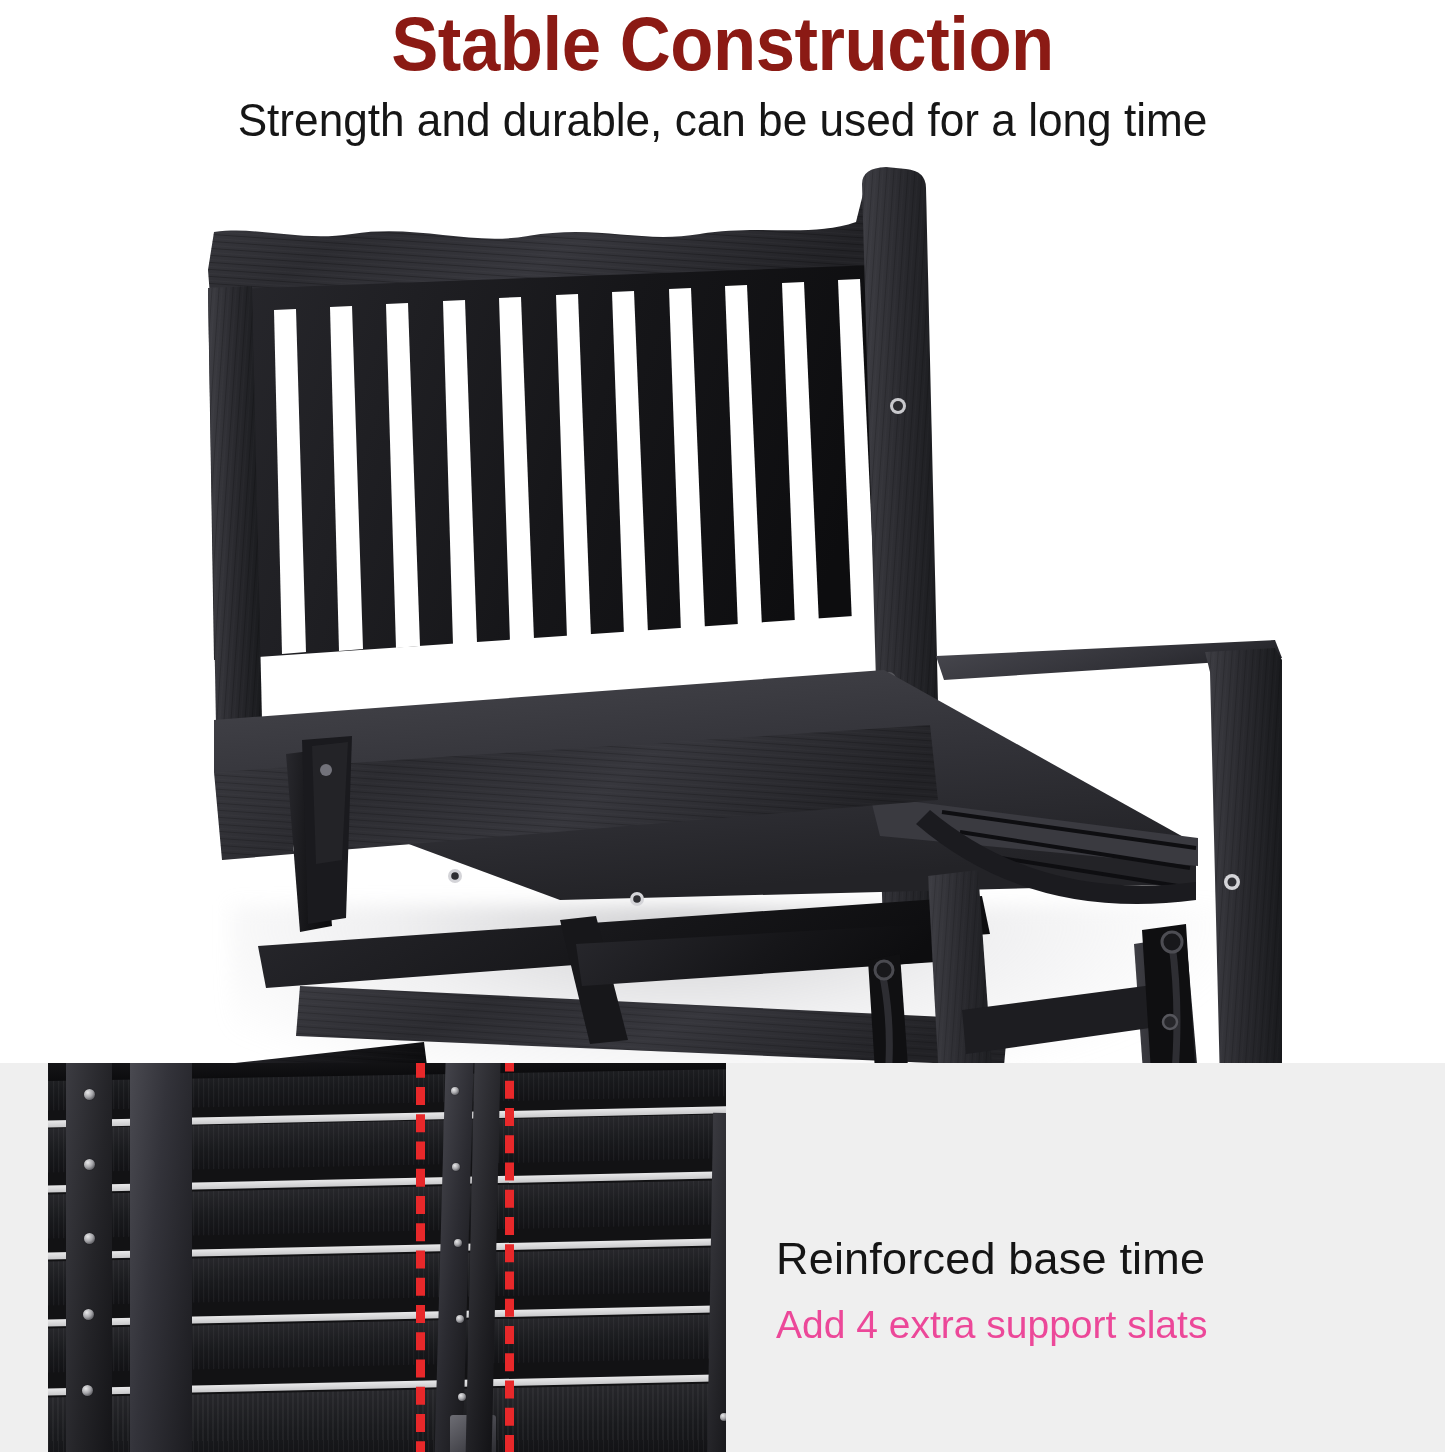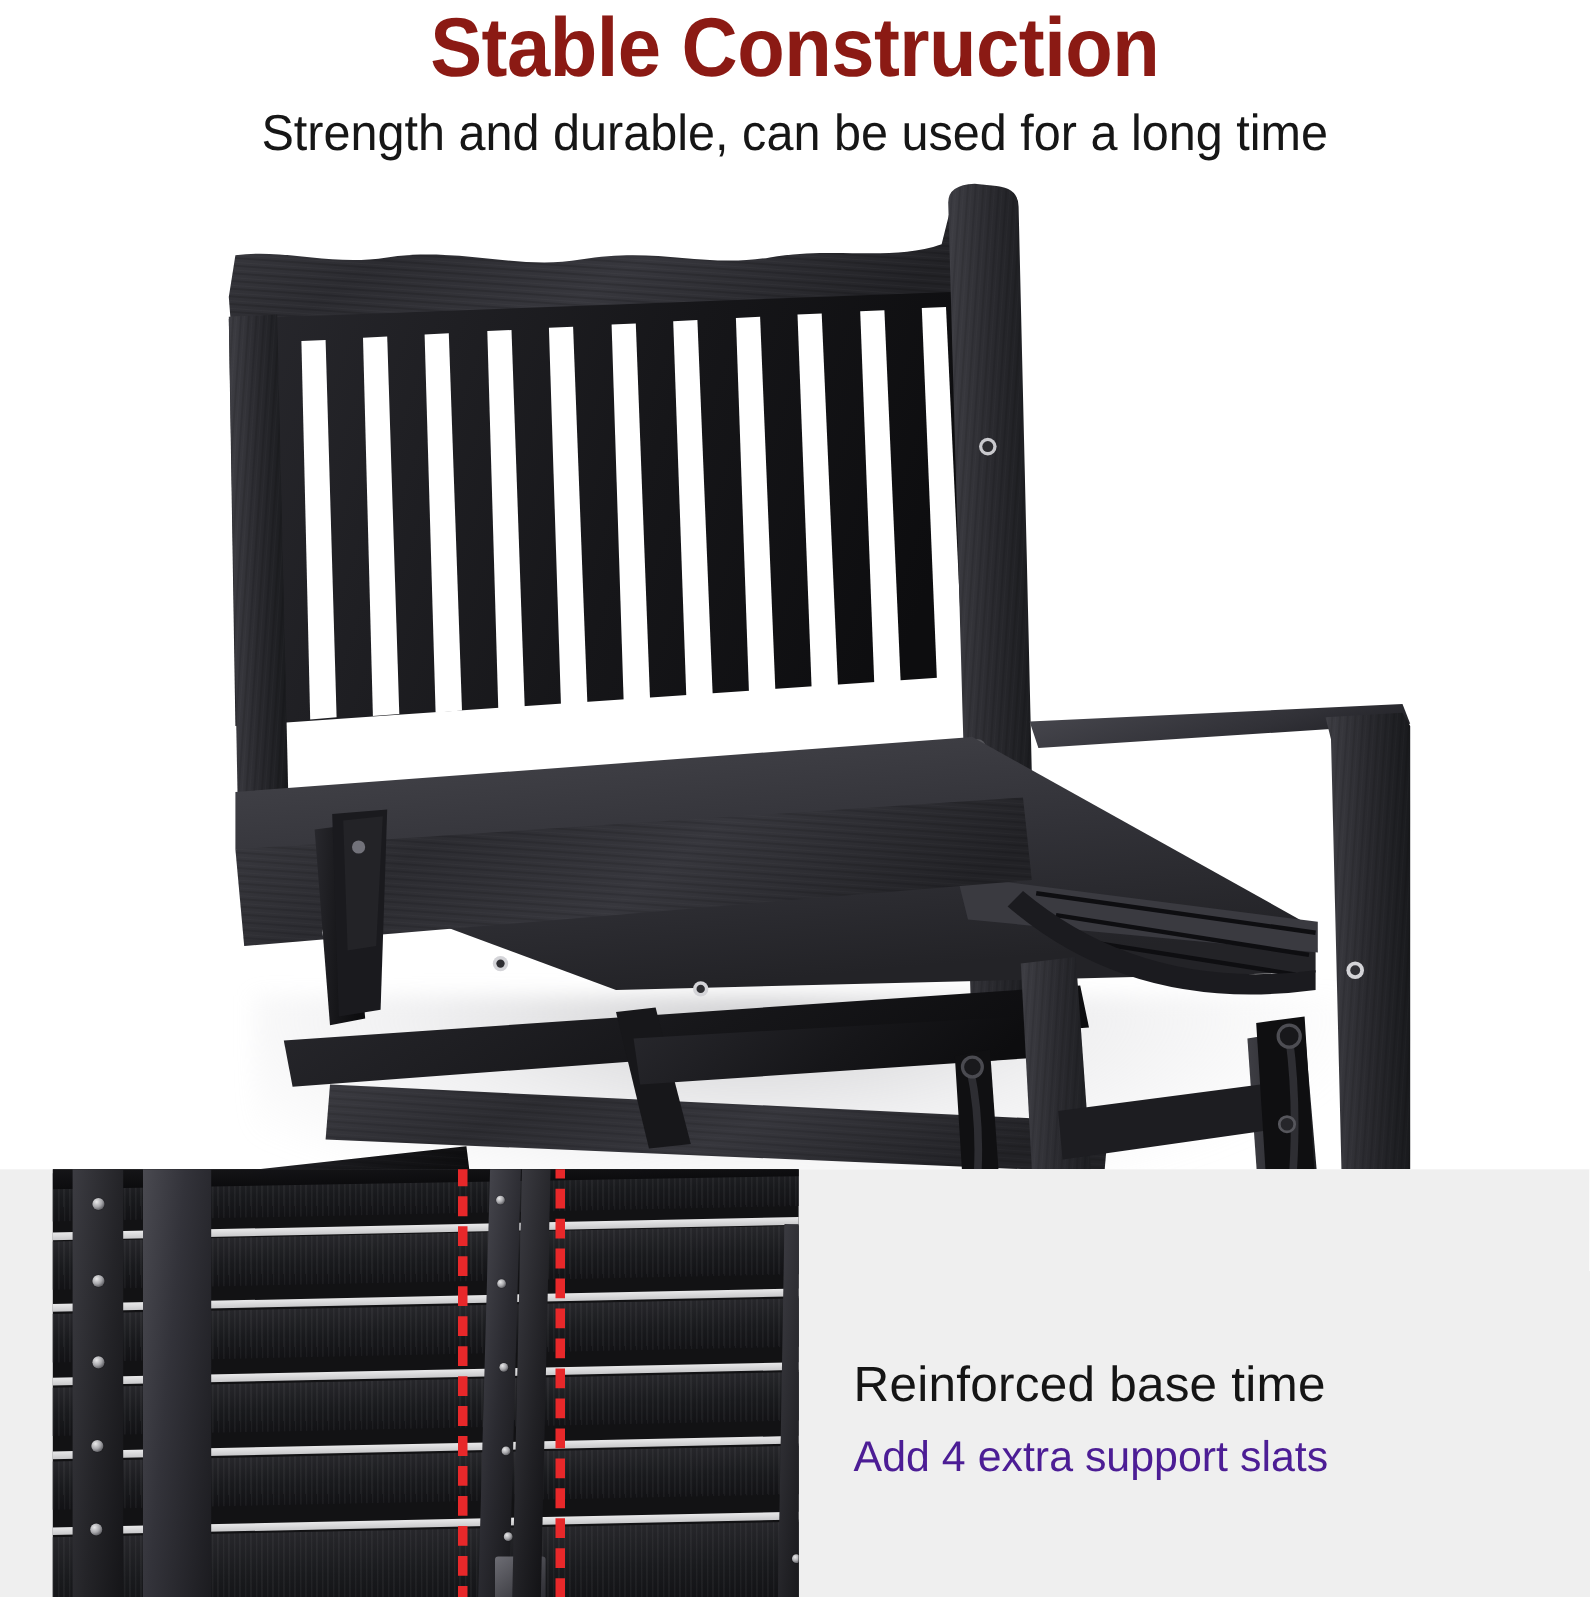--- a/index.html
+++ b/index.html
@@ -54,21 +54,21 @@
     position: absolute; left: 48px; top: 1063px; width: 678px; height: 389px;
     overflow: hidden; background: #121214;
   }
   .info-title {
     position: absolute; left: 776px; top: 1233px; width: 600px;
     font-size: 45px; line-height: 52px; font-weight: 400; color: #151515;
     font-family: "Liberation Sans", sans-serif; letter-spacing:.2px;
   }
   .info-sub {
     position: absolute; left: 776px; top: 1302px; width: 600px;
-    font-size: 39px; line-height: 46px; font-weight: 400; color: #4c1d95;
+    font-size: 39px; line-height: 46px; font-weight: 400; color: #ec4899;
     font-family: "Liberation Sans", sans-serif;
   }
 
   
   .dp-slat {
     position:absolute; left:0; width:700px; height:44px;
     background:
       repeating-linear-gradient(91deg, rgba(255,255,255,.045) 0px, rgba(255,255,255,.045) 1px, rgba(0,0,0,0) 2px, rgba(0,0,0,0) 5px),
       linear-gradient(180deg, #27272b 0%, #191a1d 55%, #121215 100%);
   }

